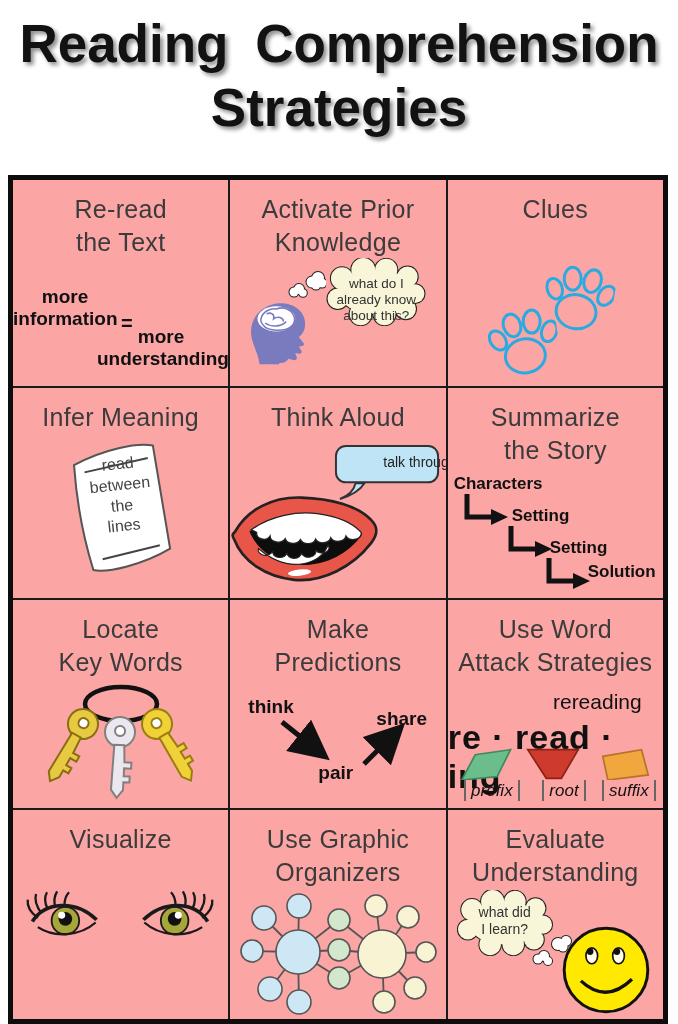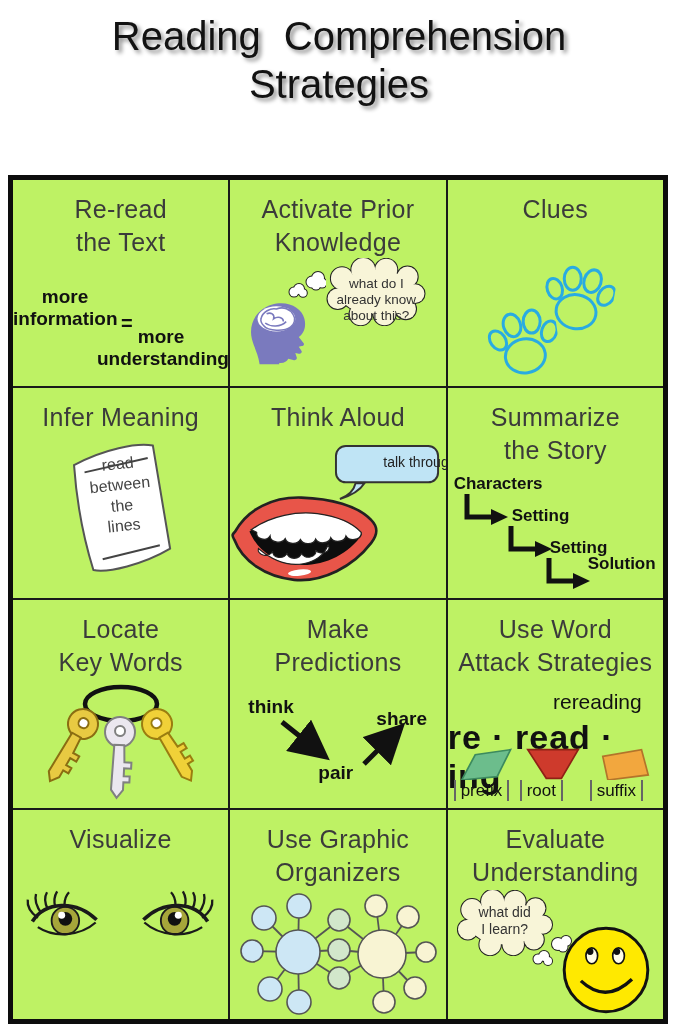--- a/index.html
+++ b/index.html
@@ -1,34 +1,34 @@
 <!DOCTYPE html>
 <html><head>
 <meta charset="utf-8">
 <style>
   html,body{margin:0;padding:0;}
   body{width:678px;height:1024px;background:#fff;font-family:"Liberation Sans",sans-serif;overflow:hidden;position:relative;}
   .poster-title{height:172px;display:flex;flex-direction:column;align-items:center;justify-content:flex-start;padding-top:12px;box-sizing:border-box;}
-  .poster-title span{font-size:40px;font-weight:400;color:#121212;letter-spacing:0px;word-spacing:12px;line-height:1.2;text-shadow:3px 3px 4px rgba(0,0,0,0.45);}
+  .poster-title span{font-size:53px;font-weight:700;color:#121212;letter-spacing:0px;word-spacing:12px;line-height:1.2;text-shadow:3px 3px 4px rgba(0,0,0,0.45);}
   .grid{position:absolute;left:8px;top:175px;width:660px;height:849px;box-sizing:border-box;border:5px solid #0d0d0d;background:#1a1a1a;display:grid;grid-template-columns:1fr 1fr 1fr;grid-template-rows:206px 210px 208px auto;gap:2px;}
-  .cell{background:#bef264;position:relative;overflow:hidden;}
+  .cell{background:#fca5a5;position:relative;overflow:hidden;}
   .cell-title{text-align:center;padding-top:13px;font-size:25px;color:#3b3b3b;line-height:1.3;letter-spacing:0.3px;}
   .cell-title span{display:block;}
   .annot{font-weight:700;color:#111;position:absolute;}
   .abs{position:absolute;}
   .eq-left{left:0;top:106px;width:104px;text-align:center;font-size:19px;line-height:1.15;}
   .eq-sign{left:108px;top:132px;font-size:20px;}
   .eq-right{left:84px;top:146px;width:128px;text-align:center;font-size:19px;line-height:1.15;}
   .bubble-text{position:absolute;color:#333;text-align:center;line-height:1.18;}
   .speech-text{font-size:14px;color:#222;}
   .steps .annot{font-size:17px;}
   .flow .annot{font-size:19px;}
   .wa-word{position:absolute;top:90px;left:0;width:100%;text-align:center;font-size:21px;font-weight:400;color:#111;margin-left:42px;}
   .wa-split{position:absolute;top:118px;left:0;width:100%;text-align:left;font-size:34px;font-weight:700;color:#111;letter-spacing:1px;}
-  .wa-part{position:absolute;width:66px;text-align:left;}
+  .wa-part{position:absolute;width:66px;text-align:right;font-style:italic;}
   .wa-part svg{display:block;margin:0 auto;}
   .partlabel{display:inline-block;font-size:17px;color:#111;padding:0 5px;border-left:2px solid #666;border-right:2px solid #666;line-height:1.25;}
   .paper-text{transform:rotate(-6deg);font-size:16px;color:#444;line-height:1.3;text-align:center;}
   .eye-right{transform:scaleX(-1);}
 </style>
 </head>
 <body>
 
 <div class="poster-title">
   <span>Reading Comprehension</span>
@@ -196,21 +196,21 @@
     <span class="annot" style="left:64px;top:118px;">Setting</span>
     <svg class="abs" style="left:58px;top:136px" width="48" height="34" viewBox="0 0 48 34">
       <polyline points="5,2 5,25 29,25" fill="none" stroke="#111" stroke-width="5"></polyline>
       <polygon points="29,17 46,25 29,33" fill="#111"></polygon>
     </svg>
     <span class="annot" style="left:102px;top:150px;">Setting</span>
     <svg class="abs" style="left:96px;top:168px" width="48" height="34" viewBox="0 0 48 34">
       <polyline points="5,2 5,25 29,25" fill="none" stroke="#111" stroke-width="5"></polyline>
       <polygon points="29,17 46,25 29,33" fill="#111"></polygon>
     </svg>
-    <span class="annot" style="left:140px;top:166px;text-align:center;">Solution</span>
+    <span class="annot" style="left:140px;top:174px;text-align:center;">Solution</span>
   </div>
 
   <div class="cell">
     <div class="cell-title">
       <span>Locate</span>
       <span>Key Words</span>
     </div>
     <svg class="abs" style="left:8px;top:80px" width="200" height="124" viewBox="0 0 200 124">
       <defs>
         <g id="keyshape" stroke-width="2">

